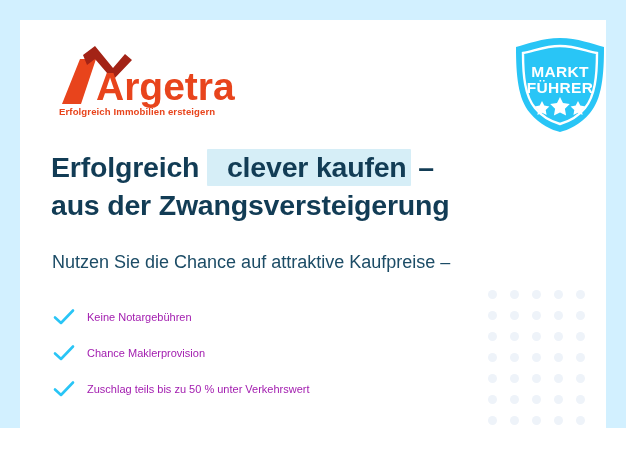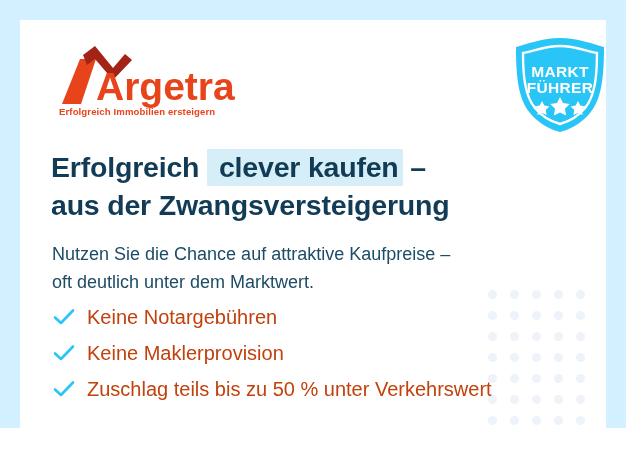--- a/index.html
+++ b/index.html
@@ -81,39 +81,39 @@
     z-index: 2;
     font-size: 28.5px;
     font-weight: bold;
     line-height: 1.33;
     letter-spacing: -0.2px;
     color: #123c55;
   }
   .headline .ln { display: block; white-space: nowrap; }
   .hl {
     background: #d6eef7;
-    padding: 2px 4px 3px 12px;
+    padding: 2px 4px 3px 20px;
     border-radius: 1px;
     box-decoration-break: clone;
     -webkit-box-decoration-break: clone;
   }
 
   
   .subhead {
     position: absolute;
     left: 32px;
     top: 203px;
     width: 520px;
     z-index: 2;
     font-size: 18px;
     line-height: 1.55;
     color: #1c4c66;
     font-weight: normal;
   }
-  .subhead .ln { display: block; white-space: nowrap; }
+  .subhead .ln { display: block; white-space: nowrap; margin-top: 8px; }
 
   
   .checklist {
     position: absolute;
     left: 32px;
     top: 282px;
     width: 500px;
     z-index: 2;
     list-style: none;
     margin: 0;
@@ -127,22 +127,22 @@
   }
   .check-icon {
     flex: 0 0 34px;
     display: flex;
     align-items: center;
     justify-content: flex-start;
     padding-left: 1px;
   }
   .check-icon svg { display: block; }
   .check-label {
-    font-size: 20px;
-    color: #c2410c;
+    font-size: 11px;
+    color: #a21caf;
     line-height: 1;
     white-space: nowrap;
   }
 </style>
 </head>
 <body>
 
 <div class="frame">
   <div class="canvas">
 
@@ -217,39 +217,38 @@
       </svg>
     </div>
 
     <h1 class="headline">
       <span class="ln"><span>Erfolgreich </span><span class="hl">clever kaufen</span><span> –</span></span>
       <span class="ln">aus der Zwangsversteigerung</span>
     </h1>
 
     <p class="subhead">
       <span class="ln">Nutzen Sie die Chance auf attraktive Kaufpreise –</span>
-      <span class="ln">oft deutlich unter dem Marktwert.</span>
     </p>
 
     <ul class="checklist">
       <li class="check-item">
         <span class="check-icon">
           <svg width="22" height="18" viewBox="0 0 22 18" xmlns="http://www.w3.org/2000/svg" aria-hidden="true">
             <path d="M2 9.5 L8 15 L20 2.5" fill="none" stroke="#29c5f6" stroke-width="2.6" stroke-linecap="round" stroke-linejoin="round"></path>
           </svg>
         </span>
         <span class="check-label">Keine Notargebühren</span>
       </li>
       <li class="check-item">
         <span class="check-icon">
           <svg width="22" height="18" viewBox="0 0 22 18" xmlns="http://www.w3.org/2000/svg" aria-hidden="true">
             <path d="M2 9.5 L8 15 L20 2.5" fill="none" stroke="#29c5f6" stroke-width="2.6" stroke-linecap="round" stroke-linejoin="round"></path>
           </svg>
         </span>
-        <span class="check-label">Keine Maklerprovision</span>
+        <span class="check-label">Chance Maklerprovision</span>
       </li>
       <li class="check-item">
         <span class="check-icon">
           <svg width="22" height="18" viewBox="0 0 22 18" xmlns="http://www.w3.org/2000/svg" aria-hidden="true">
             <path d="M2 9.5 L8 15 L20 2.5" fill="none" stroke="#29c5f6" stroke-width="2.6" stroke-linecap="round" stroke-linejoin="round"></path>
           </svg>
         </span>
         <span class="check-label">Zuschlag teils bis zu 50 % unter Verkehrswert</span>
       </li>
     </ul>

